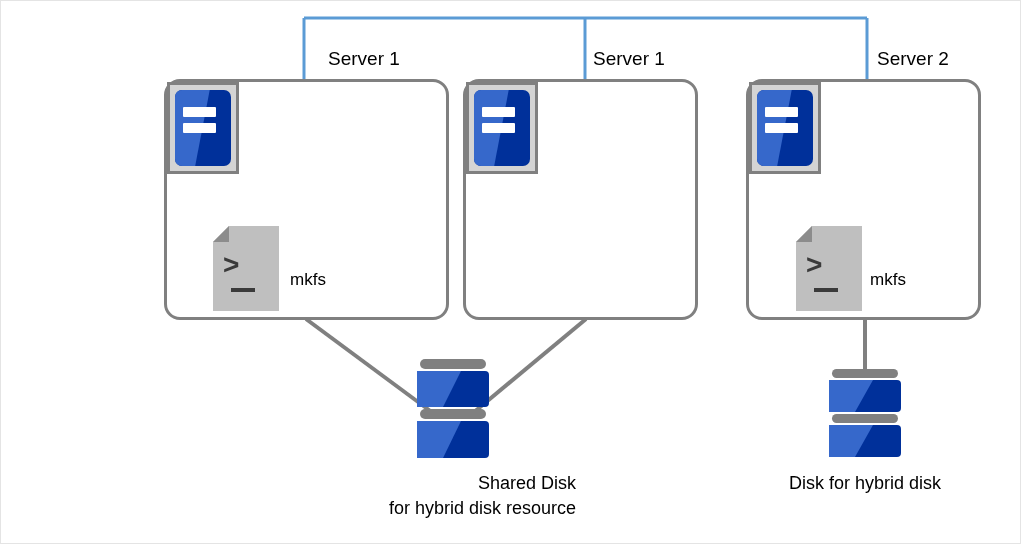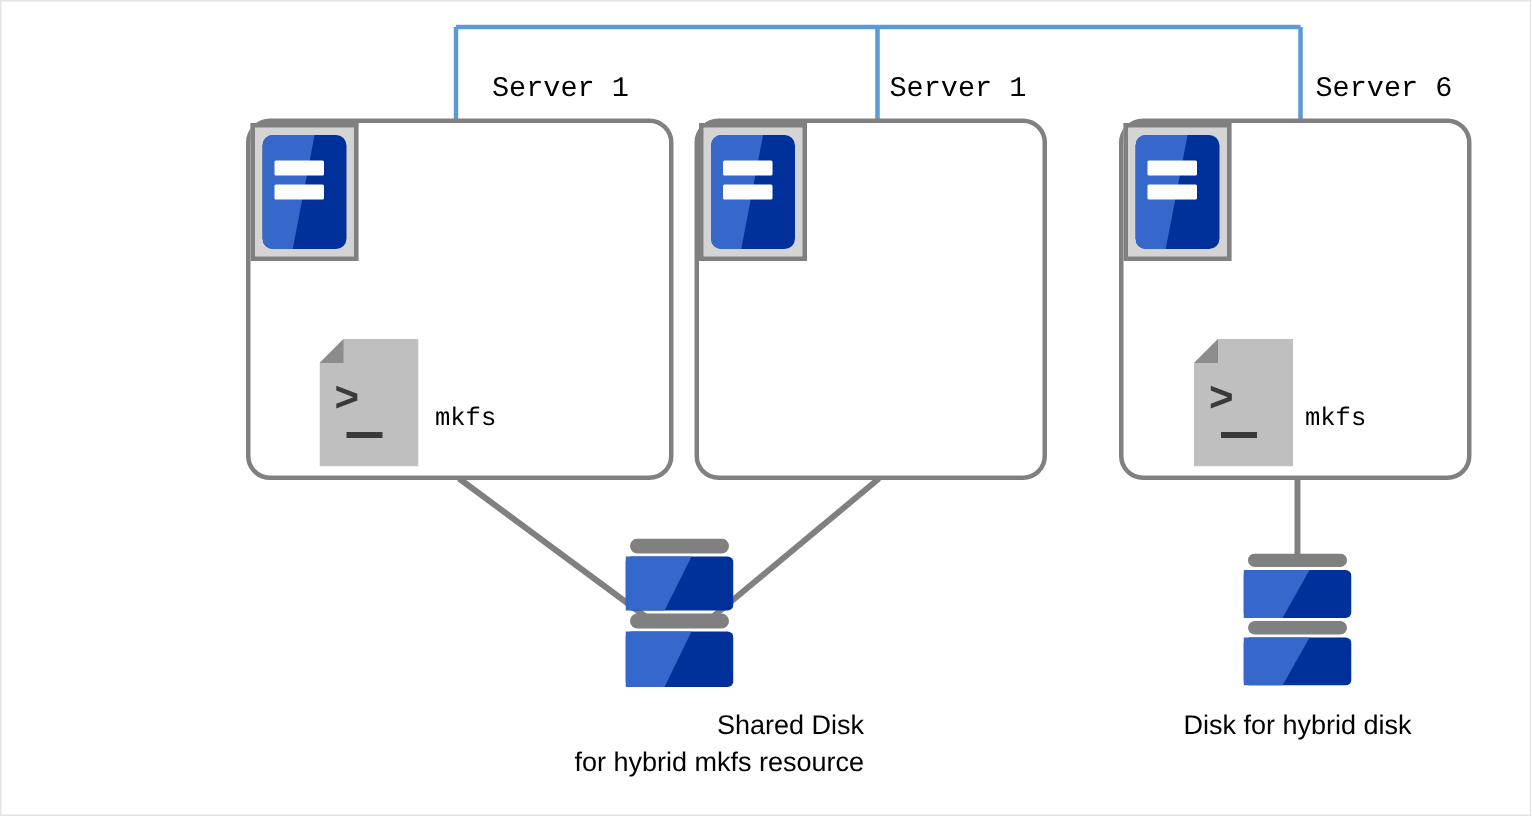--- a/index.html
+++ b/index.html
@@ -25,21 +25,20 @@
     top: 0;
     width: 1021px;
     height: 544px;
   }
   .label {
     position: absolute;
     font-size: 19px;
     color: #000000;
     white-space: nowrap;
     line-height: 24px;
-    font-family: Liberation Mono, monospace;
   }
   .server-label {
     font-size: 19px;
   }
   .mkfs-label {
     font-size: 17px;
     margin-top: 13px;
   }
   .caption {
     position: absolute;
@@ -144,21 +143,21 @@
   <div class="label server-label" style="left:592px; top:46px;">Server 1</div>
 
   <div class="srv-box" style="left:745px; top:78px; width:235px; height:241px;"></div>
   <div class="srv-icon" style="left:748px; top:81px; width:72px; height:92px;">
     <div class="srv-icon-inner">
       <div class="srv-icon-light"></div>
       <div class="srv-bar" style="top:22%;"></div>
       <div class="srv-bar" style="top:44%;"></div>
     </div>
   </div>
-  <div class="label server-label" style="left:876px; top:46px;">Server 6</div>
+  <div class="label server-label" style="left:876px; top:46px;">Server 2</div>
   <svg class="script-icon" style="left:795px; top:225px; width:66px; height:85px;" viewBox="0 0 66 85">
     <path d="M16 0 L66 0 L66 85 L0 85 L0 16 Z" fill="#bfbfbf"></path>
     <path d="M16 0 L16 16 L0 16 Z" fill="#8c8c8c"></path>
     <text x="10" y="48" font-family="Liberation Sans, sans-serif" font-size="28" font-weight="bold" fill="#3a3a3a">&gt;</text>
     <rect x="18" y="62" width="24" height="4" fill="#3a3a3a"></rect>
   </svg>
   <div class="label mkfs-label" style="left:869px; top:254px;">mkfs</div>
 
   <svg class="disk" style="left:416px; top:358px; width:72px; height:99px;" viewBox="0 0 72 99">
     <rect x="3" y="0" width="66" height="10" rx="5" fill="#808080"></rect>
@@ -167,21 +166,21 @@
       <path d="M0 12 L44 12 L26 48 L0 48 Z" fill="#3668cb"></path>
     </g>
     <rect x="3" y="50" width="66" height="10" rx="5" fill="#808080"></rect>
     <g>
       <rect x="0" y="62" width="72" height="37" rx="4" fill="#00309a"></rect>
       <path d="M0 62 L44 62 L26 99 L0 99 Z" fill="#3668cb"></path>
     </g>
   </svg>
   <div class="caption" style="left:330px; top:470px; width:245px;text-align:right;">
     <div>Shared Disk</div>
-    <div>for hybrid mkfs resource</div>
+    <div>for hybrid disk resource</div>
   </div>
 
   <svg class="disk" style="left:828px; top:368px; width:72px; height:88px;" viewBox="0 0 72 88">
     <rect x="3" y="0" width="66" height="9" rx="4.5" fill="#808080"></rect>
     <g>
       <rect x="0" y="11" width="72" height="32" rx="4" fill="#00309a"></rect>
       <path d="M0 11 L44 11 L26 43 L0 43 Z" fill="#3668cb"></path>
     </g>
     <rect x="3" y="45" width="66" height="9" rx="4.5" fill="#808080"></rect>
     <g>

